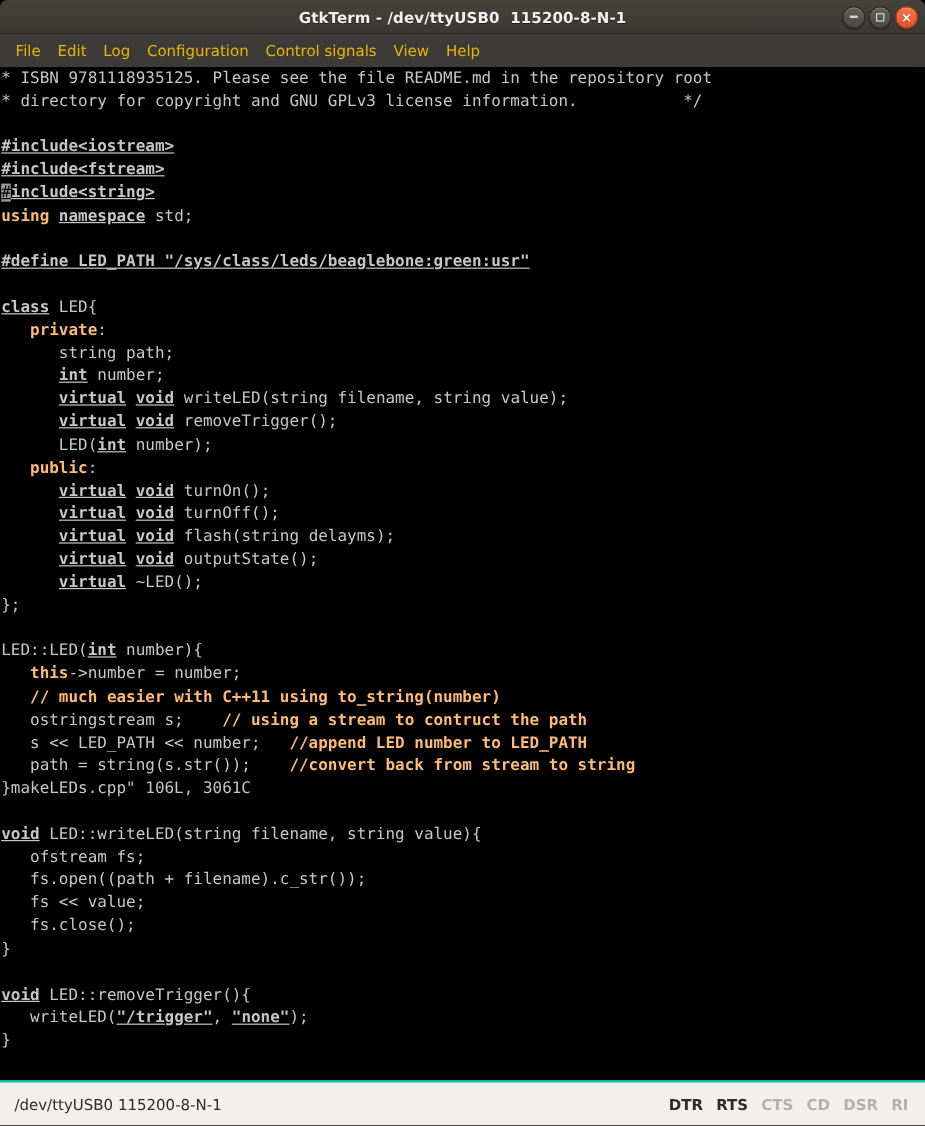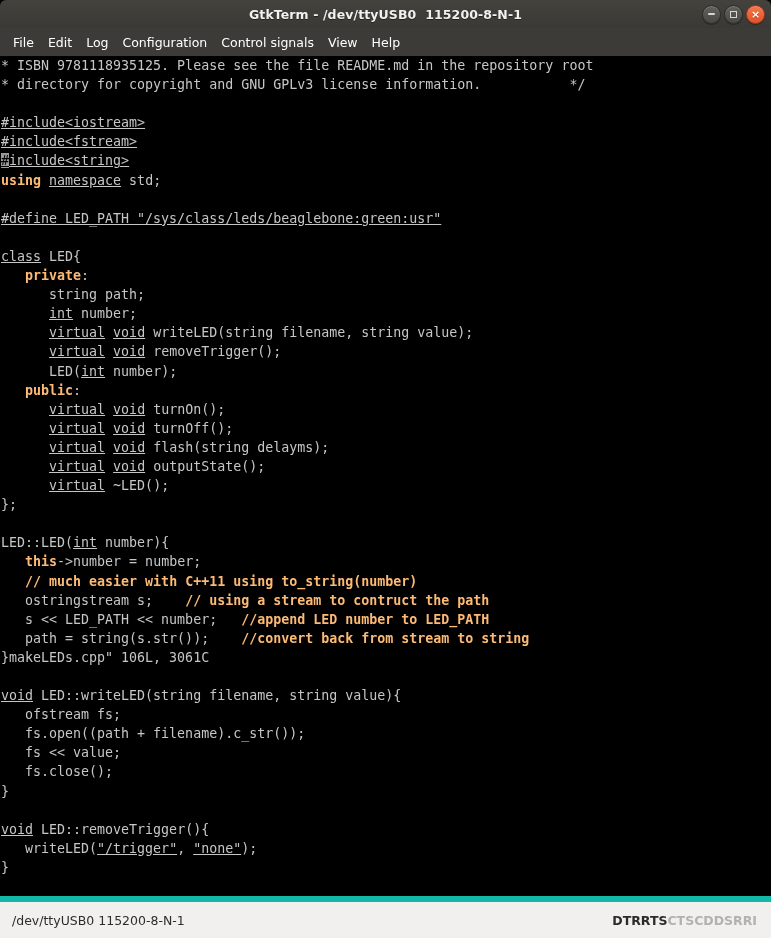--- a/index.html
+++ b/index.html
@@ -98,21 +98,21 @@
   .menubar {
     height: 28px;
     min-height: 28px;
     background: #3c3b37;
     display: flex;
     align-items: center;
     padding-left: 6px;
     user-select: none;
   }
   .menu-item {
-    color: #ffffff;
+    color: #eab308;
     font-size: 12.5px;
     font-family: "DejaVu Sans", sans-serif;
     padding: 3px 7px;
     white-space: pre;
     border-radius: 2px;
   }
 
   
   .terminal {
     flex: 1 1 auto;
@@ -124,49 +124,50 @@
   }
   .term-line {
     font-family: "DejaVu Sans Mono", monospace;
     font-size: 13.3px;
     line-height: 19.1px;
     height: 19.1px;
     color: #c6c6c6;
     white-space: pre;
     letter-spacing: 0px;
   }
-  .term-line .u  { text-decoration: underline; }
+  .term-line .u  { text-decoration: underline; font-weight: bold; }
   .term-line .b  { font-weight: bold; color: #fdba74; }
   .term-line .cursor {
     background: #9a9a9a;
     color: #000000;
     text-decoration: underline;
   }
 
   
   .statusbar {
     height: 36px;
     min-height: 36px;
     background: #f1f0ee;
-    border-top: 6px solid #14b8a6;
+    border-top: 2px solid #14b8a6;
     display: flex;
     align-items: center;
     justify-content: space-between;
     padding: 0 12px 0 12px;
     user-select: none;
   }
   .status-left {
     color: #2d2d2d;
     font-size: 12.5px;
     font-family: "DejaVu Sans", sans-serif;
     white-space: pre;
   }
   .status-signals {
     display: flex;
     align-items: flex-end;
+    gap: 11px;
     padding-right: 2px;
   }
   .signal {
     font-size: 12.5px;
     font-family: "DejaVu Sans", sans-serif;
     font-weight: bold;
     white-space: pre;
   }
   .signal.on  { color: #2b2b2b; }
   .signal.off { color: #b3b1ae; }

